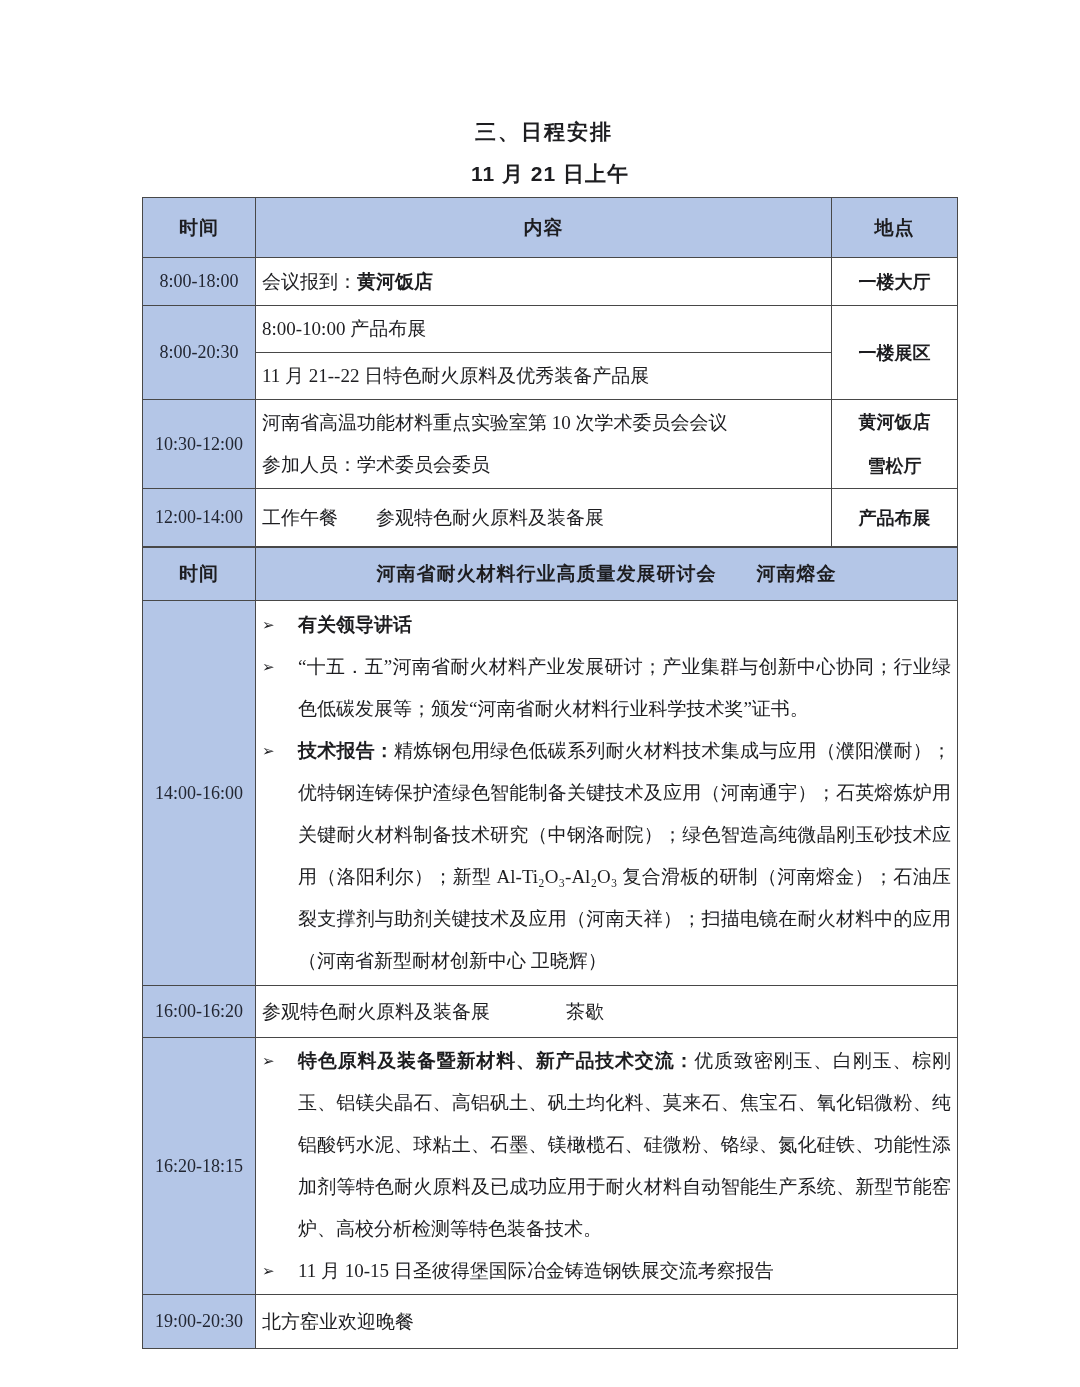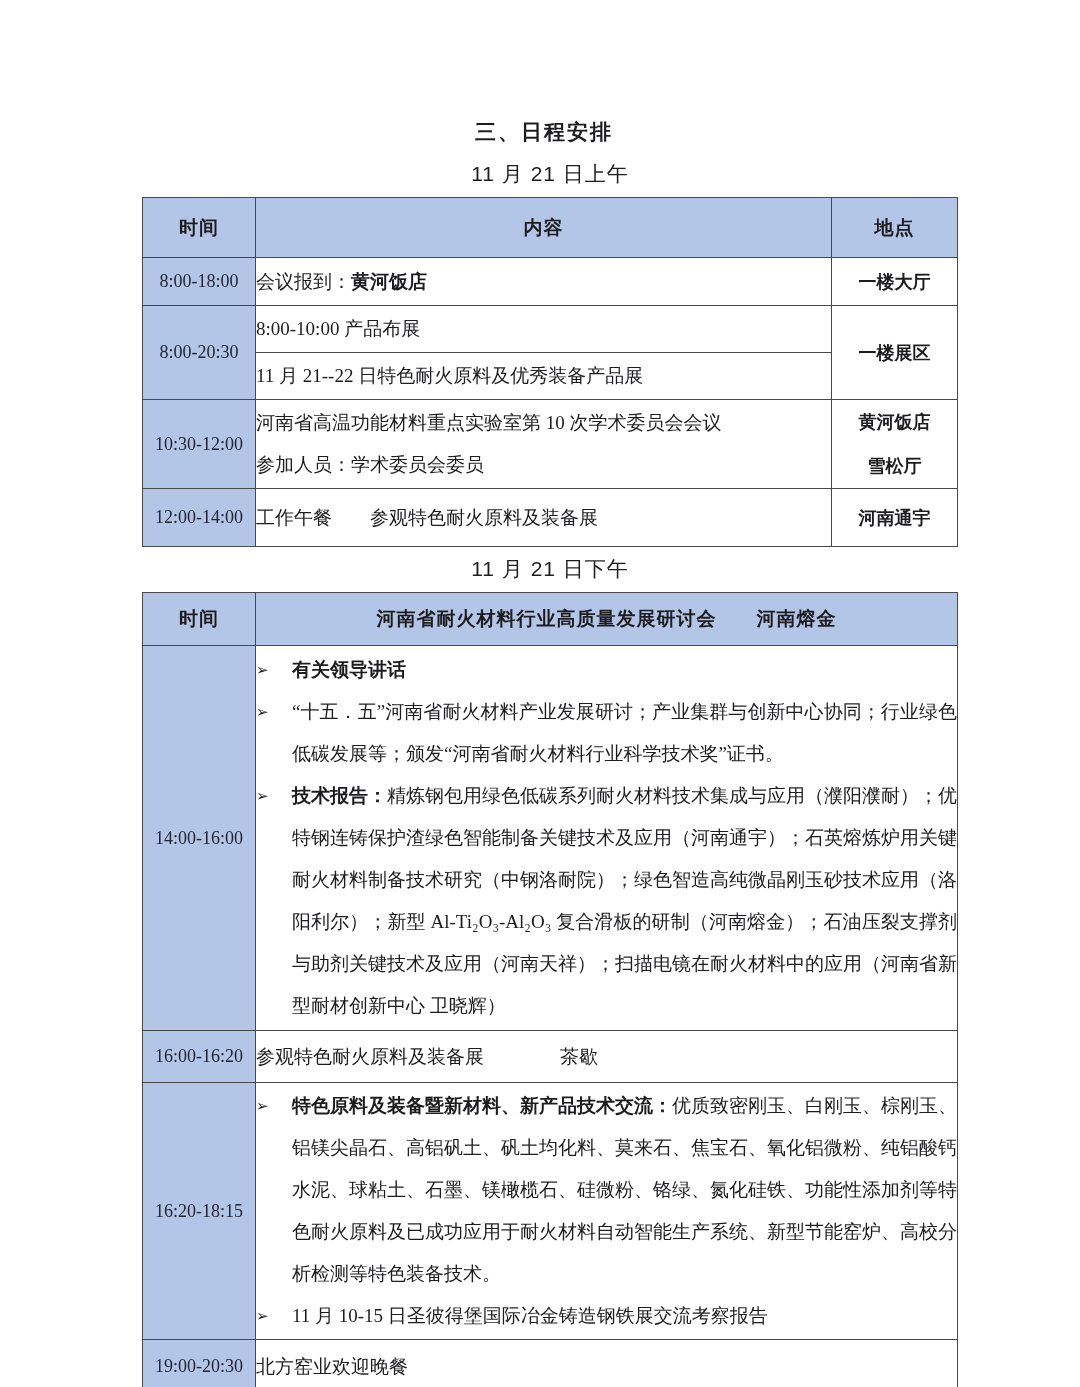--- a/index.html
+++ b/index.html
@@ -10,21 +10,21 @@
     font-family: "Liberation Serif", serif; color: #1d1d20;
   }
   .inner { position: absolute; left: 128px; top: 118px; width: 832px; }
   .section-heading {
     font-family: "Liberation Sans", sans-serif;
     font-weight: bold; font-size: 21px; margin: 0 0 14px 0; letter-spacing: 2px; text-align: center;
   }
   .tbl-block { margin-left: 14px; width: 816px; }
   .tbl-title {
     font-family: "Liberation Sans", sans-serif;
-    font-weight: normal; font-size: 21px; text-align: center; margin: 8px 0 9px 0;
+    font-weight: bold; font-size: 21px; text-align: center; margin: 8px 0 9px 0;
     letter-spacing: 1px;
   }
   table { border-collapse: collapse; width: 816px; table-layout: fixed; }
   th, td { border: 1.5px solid #484848; }
   th {
     background: #b4c6e7; text-align: center; vertical-align: middle;
     font-family: "Liberation Sans", sans-serif; font-weight: bold; font-size: 19px;
     letter-spacing: 1px;
   }
   .t1 th { height: 60px; }
@@ -34,21 +34,21 @@
   td.time {
     background: #b4c6e7; text-align: center; vertical-align: middle;
     font-size: 18px; color: #222632; padding: 0 6px;
   }
   td.loc {
     text-align: center; vertical-align: middle;
     font-family: "Liberation Sans", sans-serif; font-weight: bold; font-size: 18px;
     line-height: 44px; padding: 0 4px;
   }
   td.content {
-    padding: 2px 0; font-size: 19px; vertical-align: middle;
+    padding: 2px 6px; font-size: 19px; vertical-align: middle;
     line-height: 42px; text-align: justify;
   }
   .b { font-weight: bold; font-family: "Liberation Sans", sans-serif; }
   .bullet { display: flex; align-items: flex-start; }
   .bullet .mark {
     flex: 0 0 36px; width: 36px; font-size: 15px; line-height: 42px;
     font-family: "DejaVu Sans", sans-serif;
   }
   .bullet .btxt { flex: 1 1 auto; text-align: justify; }
   
@@ -104,28 +104,27 @@
             <div>参加人员：学术委员会委员</div>
           </td>
           <td class="loc">
             <div>黄河饭店</div>
             <div>雪松厅</div>
           </td>
         </tr>
         <tr class="r4">
           <td class="time">12:00-14:00</td>
           <td class="content">工作午餐　　参观特色耐火原料及装备展</td>
-          <td class="loc">河南通宇</td>
+          <td class="loc">产品布展</td>
         </tr>
       </tbody>
         </table>
     </div>
 
     <div class="tbl-block">
-      <div class="tbl-title">11 月 21 日下午</div>
 
       <table class="t2">
         <colgroup>
             <col class="c-time">
             <col>
           </colgroup>
         <tbody>
             <tr>
           <th>时间</th>
           <th>河南省耐火材料行业高质量发展研讨会　　河南熔金</th>

